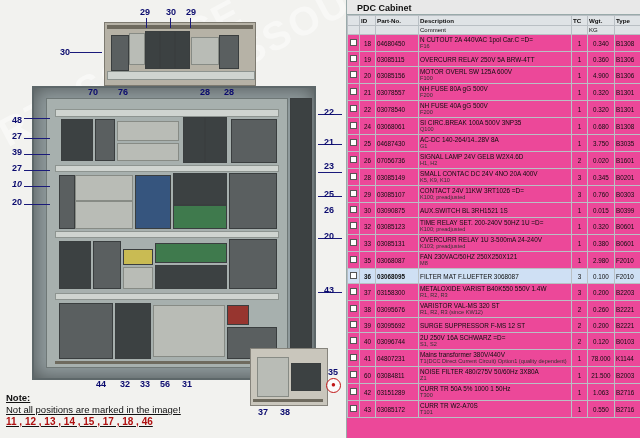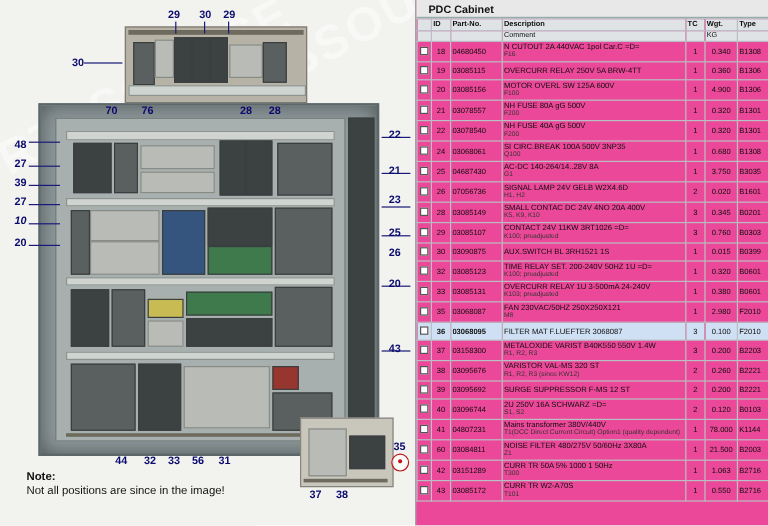--- a/index.html
+++ b/index.html
@@ -121,25 +121,26 @@
     color: #c01616;
     font-size: 8px;
     font-weight: bold;
     text-align: center;
     line-height: 12px;
     background: rgba(255,255,255,.7);
   }
 
   .note {
     position: absolute;
-    left: 22px; top: 392px;
+    left: 6px; top: 392px;
     width: 240px;
     font-size: 9.5px;
     color: #111;
     line-height: 12px;
+    text-decoration: underline;
   }
   .note b { font-weight: bold; }
   .note .nums {
     color: #b01010;
     font-weight: bold;
     font-size: 10px;
   }
 
   
   .table-area {
@@ -325,21 +326,22 @@
     <div class="callout" style="left:160px;top:380px;">56</div>
     <div class="callout" style="left:182px;top:380px;">31</div>
     <div class="callout" style="left:258px;top:408px;">37</div>
     <div class="callout" style="left:280px;top:408px;">38</div>
 
     <div class="callout" style="left:328px;top:368px;">35</div>
     <div class="circle-badge" style="left:326px;top:378px;">●</div>
 
     <div class="note">
       <b>Note:</b><br>
-      <span>Not all positions are since in the image!</span><br>
+      <span>Not all positions are marked in the image!</span><br>
+      <span class="nums">11 , 12 , 13 , 14 , 15 , 17 , 18 , 46</span>
     </div>
   </div>
 
   <div class="table-area">
     <div class="tbl-title">PDC Cabinet</div>
 
     <table class="parts">
       <thead>
         <tr>
           <th class="c-chk"></th>

